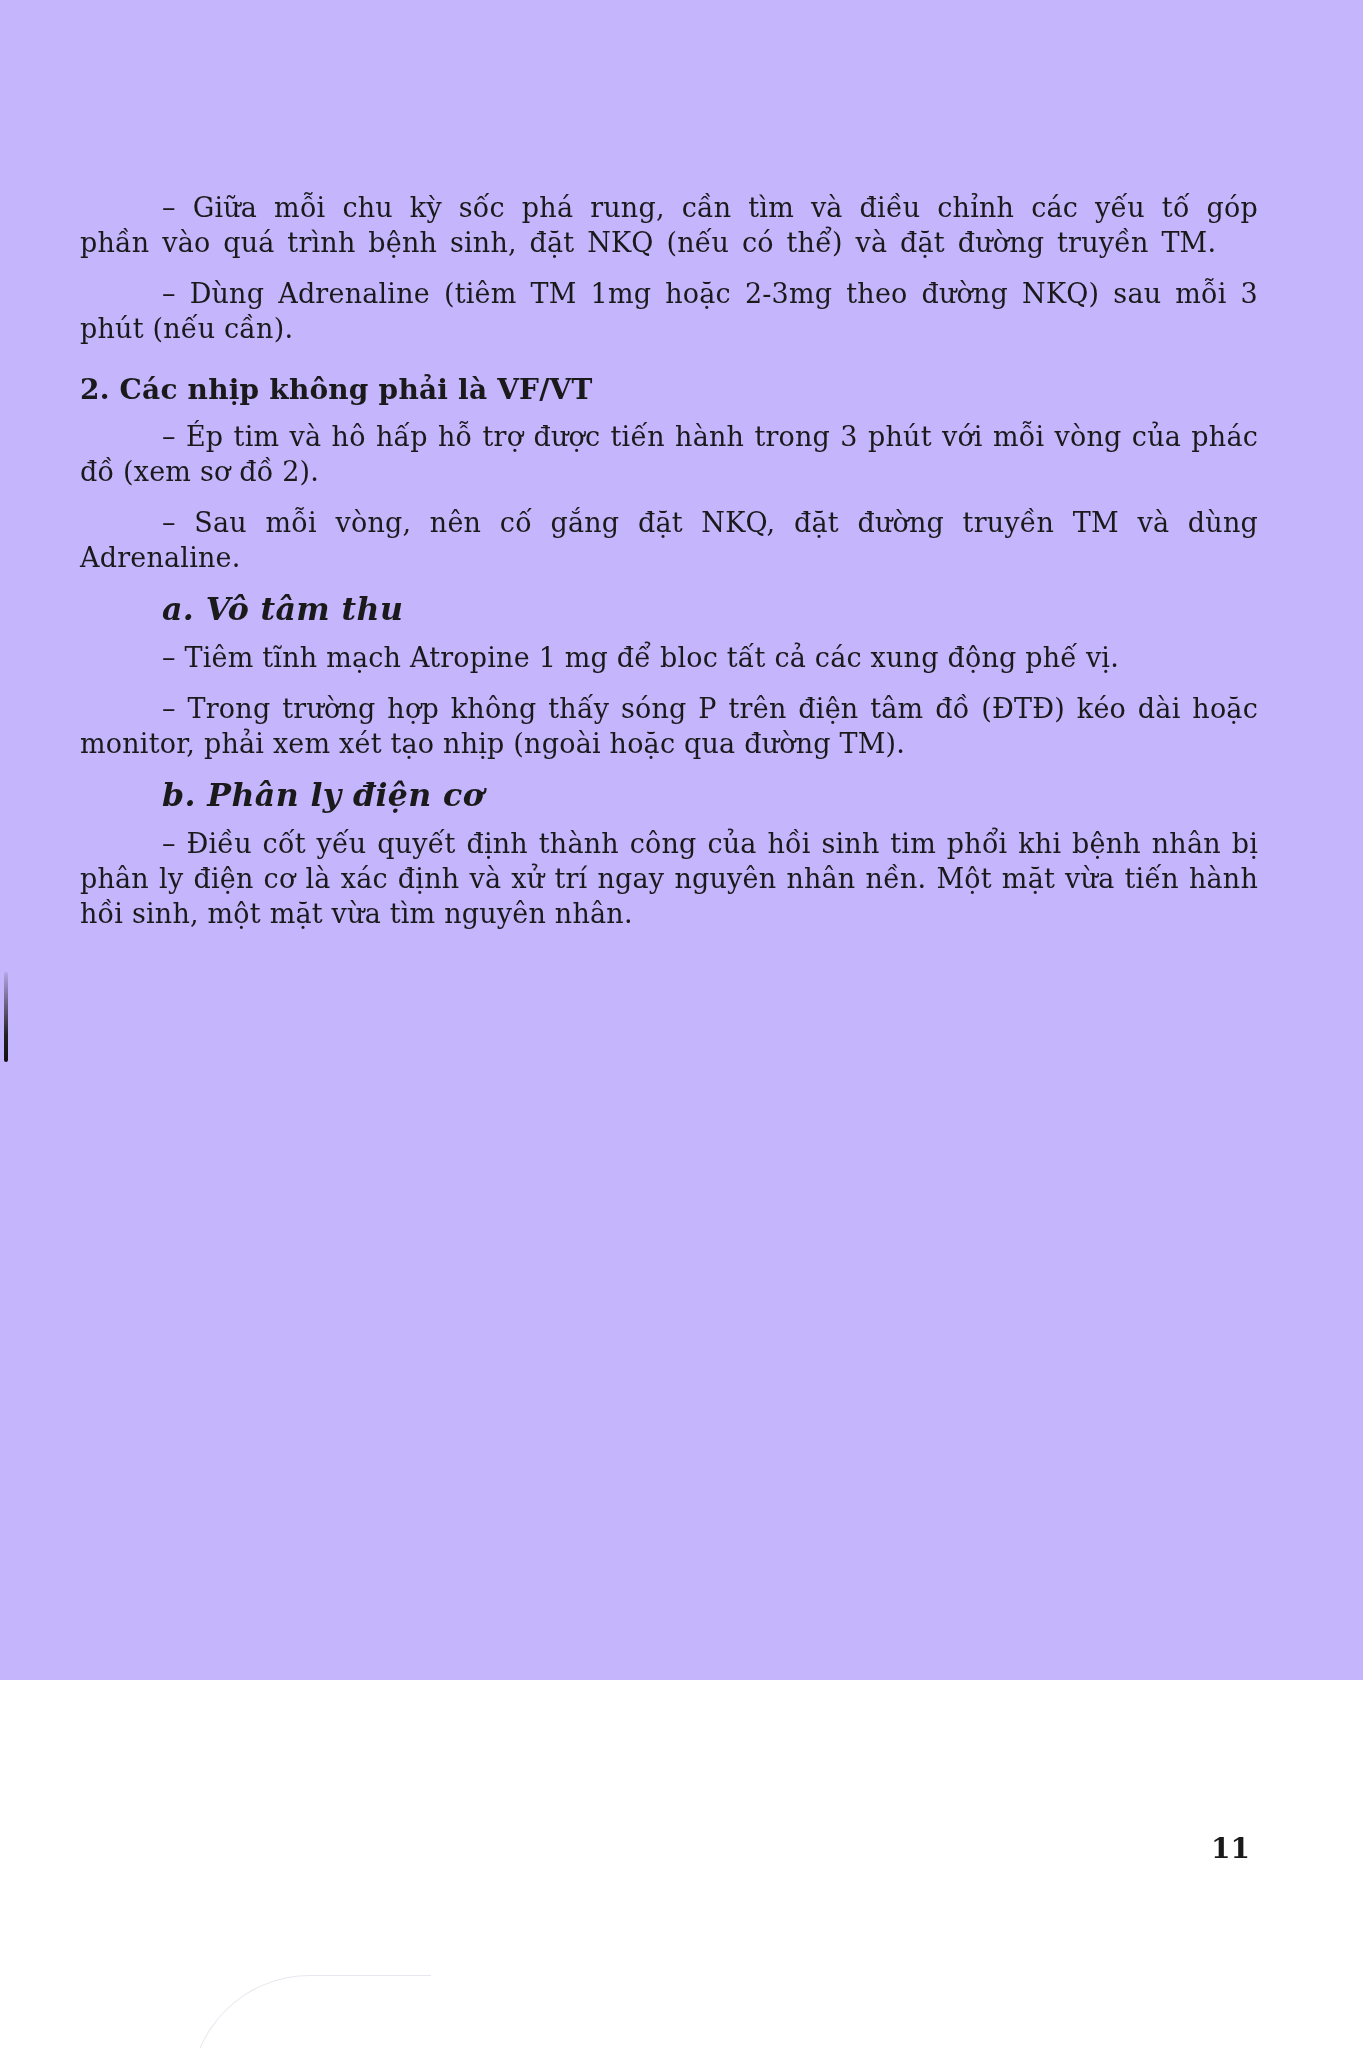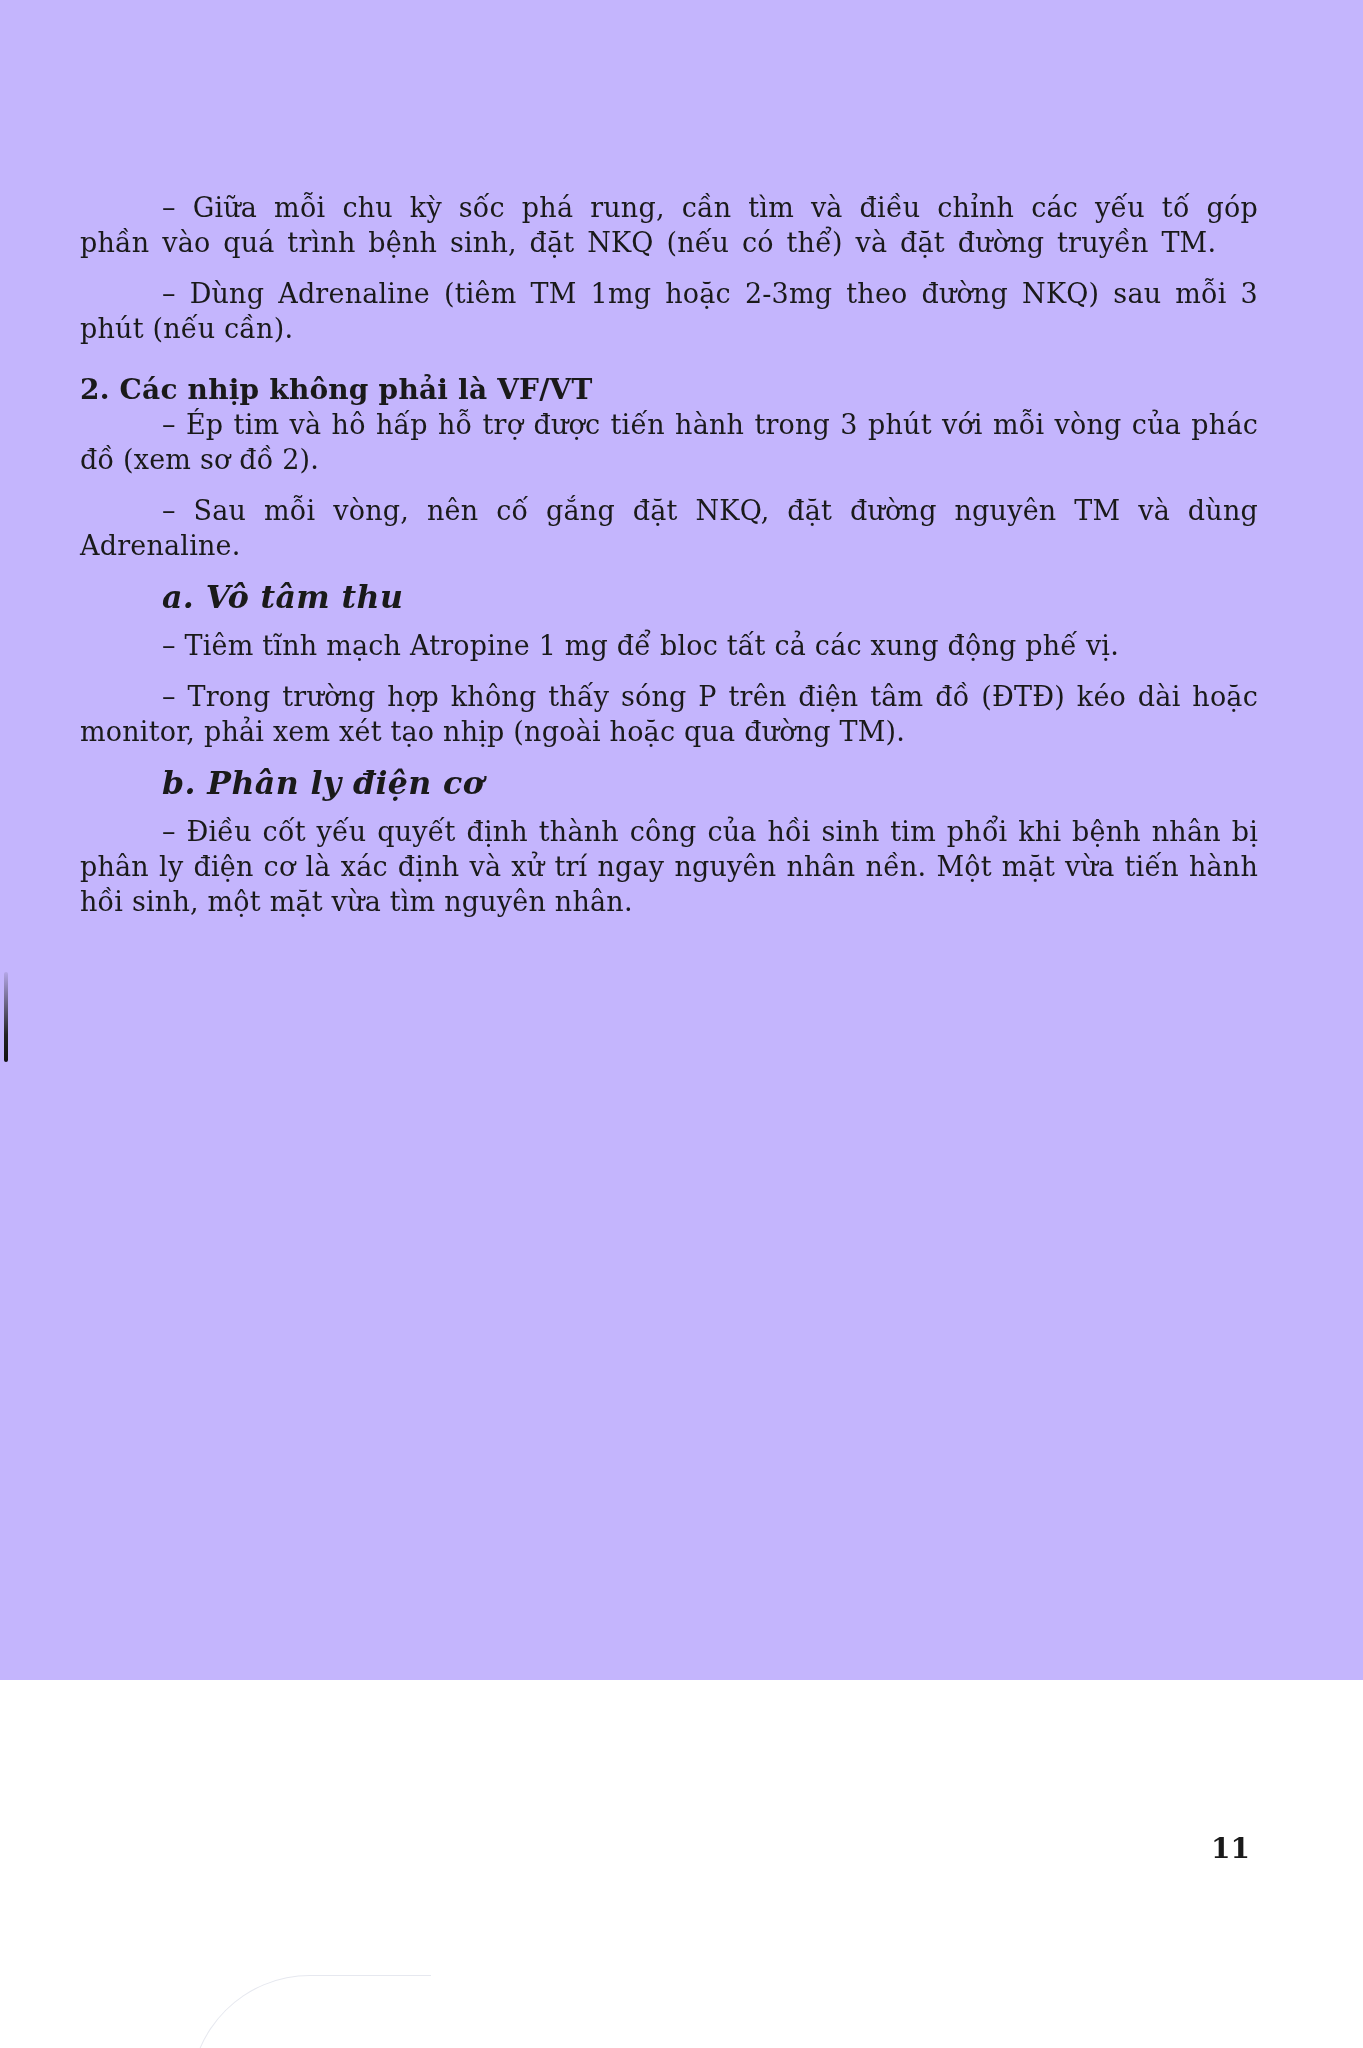--- a/index.html
+++ b/index.html
@@ -56,21 +56,21 @@
       text-align: justify;
       text-indent: 82px;
       letter-spacing: 0.2px;
     }
     .para.sparse {
       word-spacing: 4px;
     }
     .heading {
       font-weight: bold;
       font-size: 28px;
-      margin: 26px 0 0 0;
+      margin: 26px 0 12px 0;
       letter-spacing: 0.2px;
     }
     .subheading {
       font-style: italic;
       margin: 2px 0 14px 82px;
       letter-spacing: 0.4px;
     }
     .page-number {
       position: absolute;
       left: 1211px;
@@ -88,21 +88,21 @@
   <div class="binding-mark"></div>
   <div class="faint-curve"></div>
 
   <div class="content">
     <p class="para sparse">– Giữa mỗi chu kỳ sốc phá rung, cần tìm và điều chỉnh các yếu tố góp phần vào quá trình bệnh sinh, đặt NKQ (nếu có thể) và đặt đường truyền TM.</p>
     <p class="para">– Dùng Adrenaline (tiêm TM 1mg hoặc 2-3mg theo đường NKQ) sau mỗi 3 phút (nếu cần).</p>
 
     <h2 class="heading">2. Các nhịp không phải là VF/VT</h2>
 
     <p class="para">– Ép tim và hô hấp hỗ trợ được tiến hành trong 3 phút với mỗi vòng của phác đồ (xem sơ đồ 2).</p>
-    <p class="para sparse">– Sau mỗi vòng, nên cố gắng đặt NKQ, đặt đường nguyên TM và dùng Adrenaline.</p>
+    <p class="para sparse">– Sau mỗi vòng, nên cố gắng đặt NKQ, đặt đường truyền TM và dùng Adrenaline.</p>
 
     <h3 class="subheading">a. Vô tâm thu</h3>
 
     <p class="para">– Tiêm tĩnh mạch Atropine 1 mg để bloc tất cả các xung động phế vị.</p>
     <p class="para">– Trong trường hợp không thấy sóng P trên điện tâm đồ (ĐTĐ) kéo dài hoặc monitor, phải xem xét tạo nhịp (ngoài hoặc qua đường TM).</p>
 
     <h3 class="subheading">b. Phân ly điện cơ</h3>
 
     <p class="para">– Điều cốt yếu quyết định thành công của hồi sinh tim phổi khi bệnh nhân bị phân ly điện cơ là xác định và xử trí ngay nguyên nhân nền. Một mặt vừa tiến hành hồi sinh, một mặt vừa tìm nguyên nhân.</p>
   </div>

